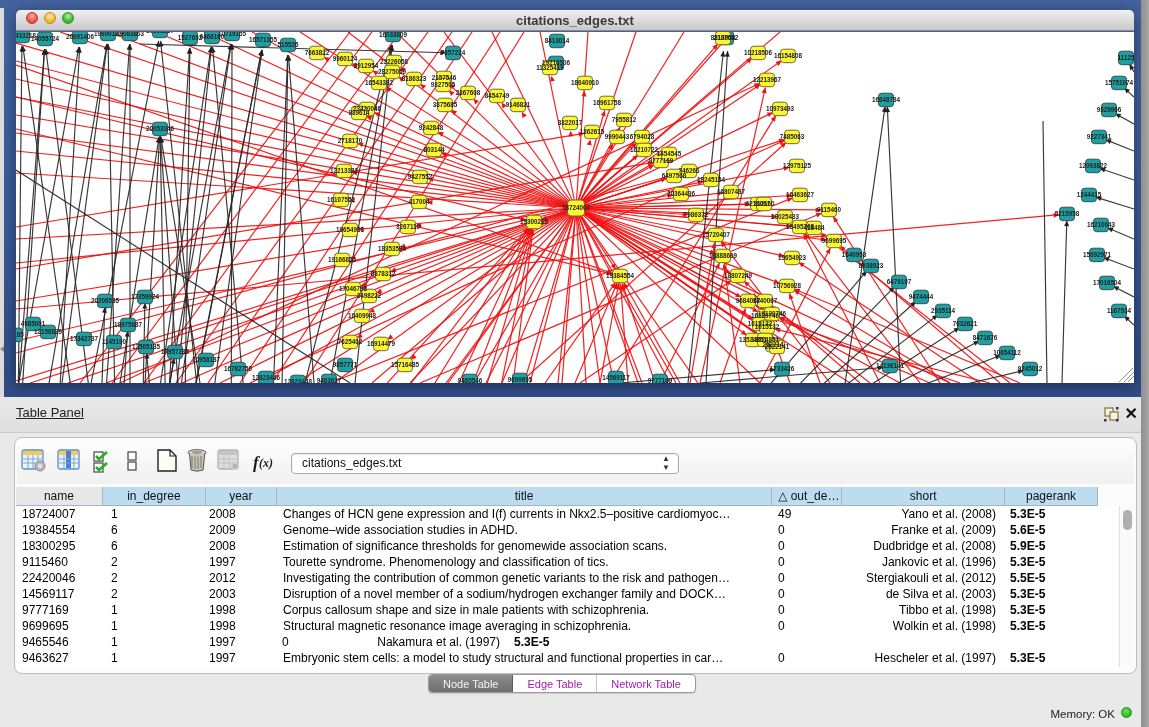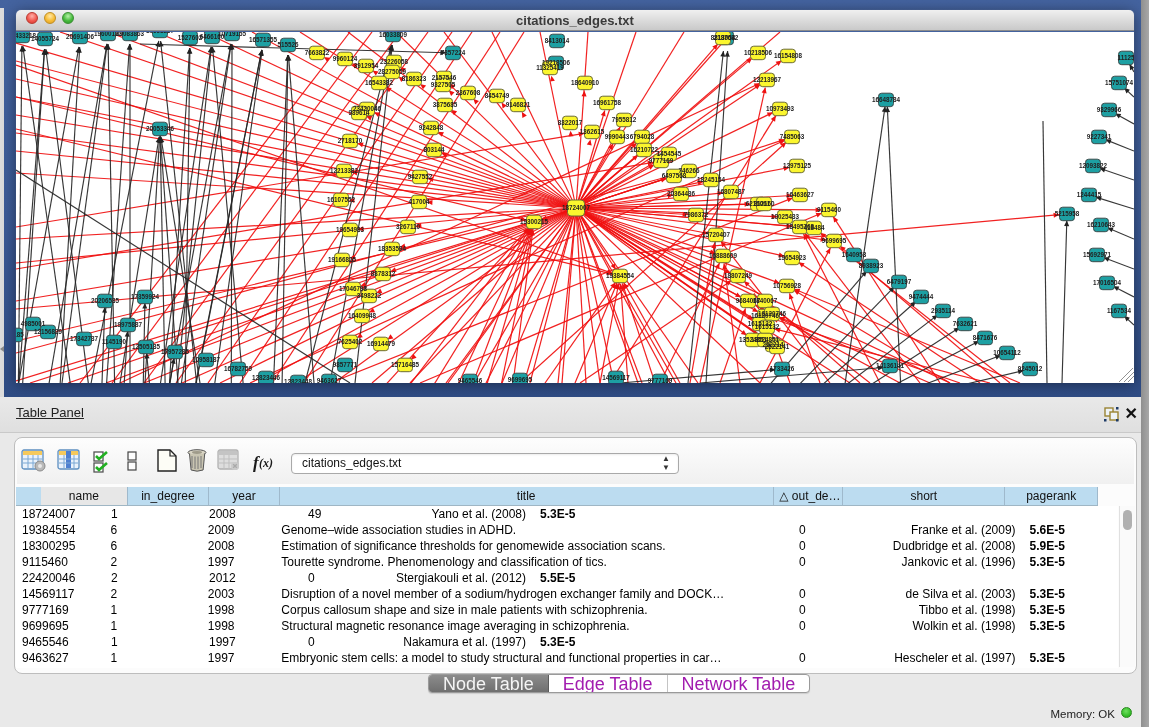--- a/index.html
+++ b/index.html
@@ -41,43 +41,43 @@
 #pbox { position:absolute; left:14px; top:40px; width:1123px; height:237px; background:#fcfcfc;
   border:1px solid #bdbdbd; border-radius:8px; }
 #ptool { position:absolute; left:2px; top:2px; right:2px; height:44px;
   background:linear-gradient(180deg,#fdfdfd,#f0f0f0); border-radius:7px 7px 0 0;}
 #ptool svg { position:absolute; left:4px; top:8px; }
 #combo { position:absolute; left:274px; top:13px; width:388px; height:21px; background:#ffffff;
   border:1px solid #a9a9a9; border-radius:4px; font-size:12px; color:#111; line-height:19px; padding-left:10px;
   box-shadow:inset 0 1px 2px rgba(0,0,0,0.08);}
 #combo .st { position:absolute; right:8px; top:0px; font-size:8px; color:#333; line-height:9px; text-align:center;}
 #thead { position:absolute; left:1px; top:49px; width:1082px; height:19px; display:flex; font-size:12px; color:#111;
-  background:#bcdcf0; border-bottom:1px solid #9fb6c4;padding-left:25px;}
+  background:#bcdcf0; border-bottom:1px solid #9fb6c4;}
 #thead div { border-right:1px solid #9fb9cc; text-align:center; line-height:18px; overflow:hidden; white-space:nowrap;}
 #tbody { position:absolute; left:1px; top:68px; width:1102px; height:162px; background:#ffffff; overflow:hidden;
   font-size:12px; color:#000; }
 #tscroll { position:absolute; left:1104px; top:68px; width:16px; height:161px; background:#fafafa; border-left:1px solid #e0e0e0;}
 #tscroll .th { position:absolute; left:3px; top:4px; width:9px; height:20px; background:#b0b0b0; border-radius:5px;}
 .tr { display:flex; height:16px; line-height:16px; white-space:nowrap; }
 .tr div { overflow:hidden; }
 .c0 { width:87px; padding-left:6px;}
 .c1 { width:103px; padding-left:8px;}
 .c2 { width:71px; padding-left:3px;}
 .c3 { width:496px; padding-left:6px;}
-.c4 { width:70px; padding-left:5px;margin-left:26px;}
+.c4 { width:70px; padding-left:5px;}
 .c5 { width:163px; text-align:right; padding-right:10px;}
 .c6 { width:93px; padding-left:4px;font-weight:bold;}
 .h0 { width:87px; background:#e7e7e7;}
-.h1 { width:82px;}
+.h1 { width:103px;}
 .h2 { width:71px;}
 .h3 { width:496px;}
 .h4 { width:70px; text-align:left; padding-left:4px;}
 .h5 { width:163px;}
 .h6 { width:93px;}
-#tabs { position:absolute; left:428px; top:277px; height:19px; display:flex; font-size:18px;
+#tabs { position:absolute; left:428px; top:277px; height:19px; display:flex; font-size:11px;
   border:1px solid #9a9a9a; border-radius:4px; overflow:hidden; background:#ffffff;
   box-shadow:0 1px 1px rgba(0,0,0,0.12);}
 #tabs div { line-height:18px; padding:0 14px; color:#a21caf; border-right:1px solid #c4c4c4;}
 #tabs div.sel { background:linear-gradient(180deg,#8c8c8c,#6f6f6f); color:#f5f5f5; border-right:1px solid #5c5c5c;}
 #tabs div:last-child { border-right:none; }
 #mem { position:absolute; right:34px; top:311px; font-size:11.5px; color:#222; }
 #memdot { position:absolute; right:17px; top:310px; width:11px; height:11px; border-radius:50%;
   background:radial-gradient(circle at 45% 35%, #6fe05f, #2eb822 70%, #1f9417); border:1px solid #2a8a20;}
 #rstrip { position:absolute; right:0; top:0; width:8px; height:727px; background:linear-gradient(90deg,#8f8f8f,#a8a8a8); }
 #larrow { position:absolute; left:0px; top:346px; width:0; height:0;
@@ -900,20 +900,21 @@
         <div class="h3">title</div>
           <div class="h4">△ out_de…</div>
           <div class="h5">short</div>
           <div class="h6">pagerank</div>
       </div>
       <div id="tbody">
 <div class="tr">
             <div class="c0">18724007</div>
             <div class="c1">1</div>
             <div class="c2">2008</div>
+            <div class="c3">Changes of HCN gene expression and I(f) currents in Nkx2.5–positive cardiomyoc…</div>
             <div class="c4">49</div>
             <div class="c5">Yano et al. (2008)</div>
             <div class="c6">5.3E-5</div>
           </div>
 <div class="tr">
             <div class="c0">19384554</div>
             <div class="c1">6</div>
             <div class="c2">2009</div>
             <div class="c3">Genome–wide association studies in ADHD.</div>
             <div class="c4">0</div>
@@ -935,20 +936,21 @@
             <div class="c2">1997</div>
             <div class="c3">Tourette syndrome. Phenomenology and classification of tics.</div>
             <div class="c4">0</div>
             <div class="c5">Jankovic et al. (1996)</div>
             <div class="c6">5.3E-5</div>
           </div>
 <div class="tr">
             <div class="c0">22420046</div>
             <div class="c1">2</div>
             <div class="c2">2012</div>
+            <div class="c3">Investigating the contribution of common genetic variants to the risk and pathogen…</div>
             <div class="c4">0</div>
             <div class="c5">Stergiakouli et al. (2012)</div>
             <div class="c6">5.5E-5</div>
           </div>
 <div class="tr">
             <div class="c0">14569117</div>
             <div class="c1">2</div>
             <div class="c2">2003</div>
             <div class="c3">Disruption of a novel member of a sodium/hydrogen exchanger family and DOCK…</div>
             <div class="c4">0</div>

